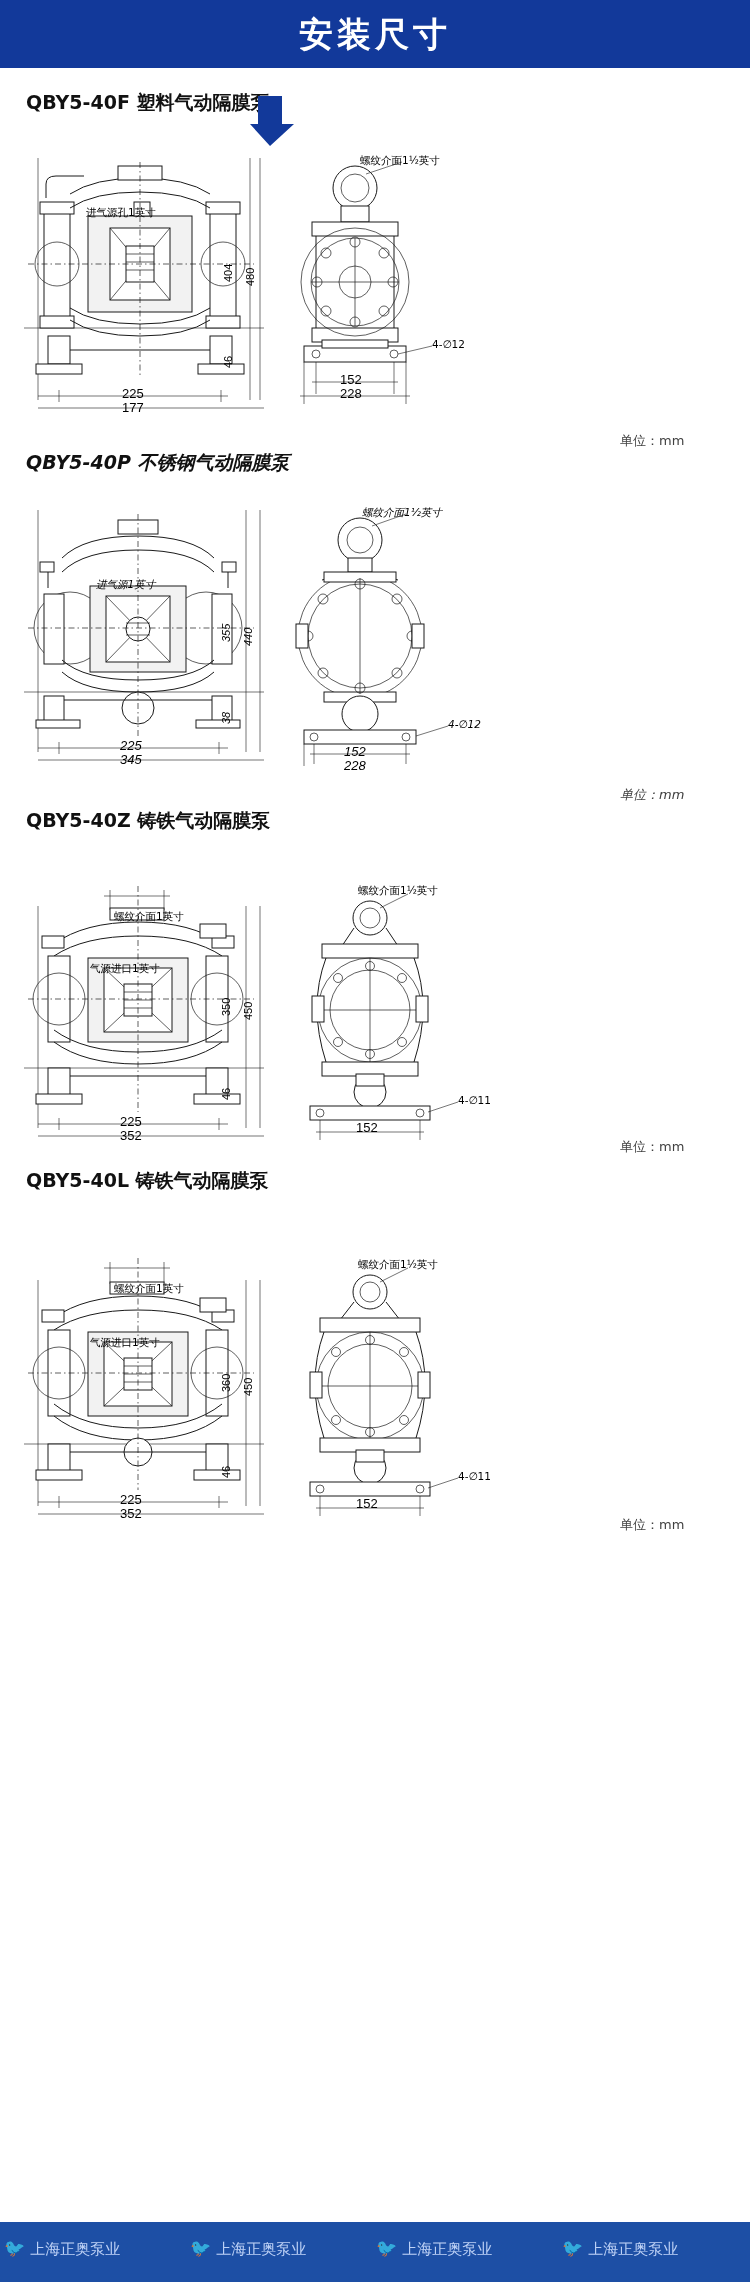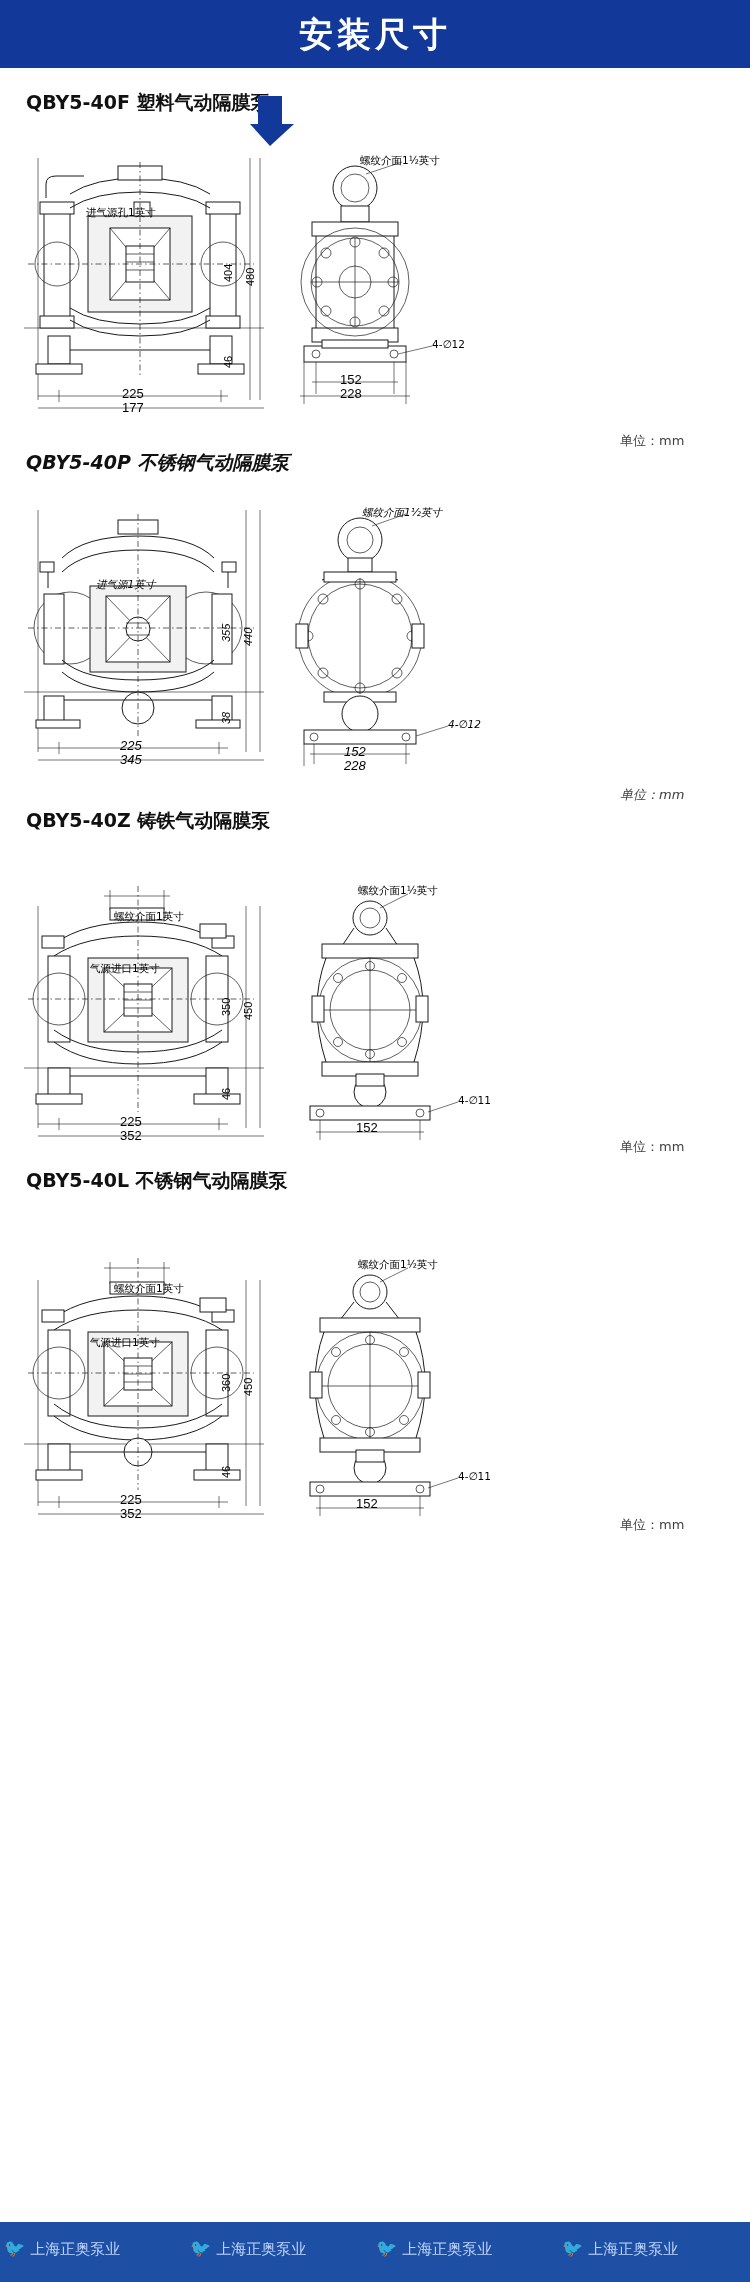--- a/index.html
+++ b/index.html
@@ -332,21 +332,21 @@
       </svg>
       <div class="note" style="left:76px;top:18px;">螺纹介面1½英寸</div>
       <div class="note" style="left:176px;top:228px;">4-∅11</div>
       <div class="dim" style="left:74px;top:254px;">152</div>
     </div>
 
     <div class="unit" style="left:620px;top:330px;">单位：mm</div>
   </div>
 
   <div class="section" style="top:1168px;height:380px;">
-    <div class="sec-title" style="top:0px;">QBY5-40L 不锈钢气动隔膜泵</div>
+    <div class="sec-title" style="top:0px;">QBY5-40L 铸铁气动隔膜泵</div>
 
     <div class="drawing" style="left:14px;top:68px;">
       <svg width="260" height="290" viewBox="0 0 260 290">
         <path class="ext" d="M24 44 L24 270 M246 44 L246 270 M232 44 L232 270"></path>
         <path class="ext" d="M10 208 L250 208 M24 266 L214 266 M24 278 L250 278"></path>
         <path class="ext" d="M96 26 L96 48 M150 26 L150 48 M90 32 L156 32"></path>
         <rect class="wht" x="96" y="46" width="54" height="12"></rect>
         <path class="ln" d="M40 82 Q70 60 124 60 Q178 60 208 82"></path>
         <path class="ln" d="M40 94 Q70 74 124 74 Q178 74 208 94"></path>
         <rect class="wht" x="28" y="74" width="22" height="12"></rect>

